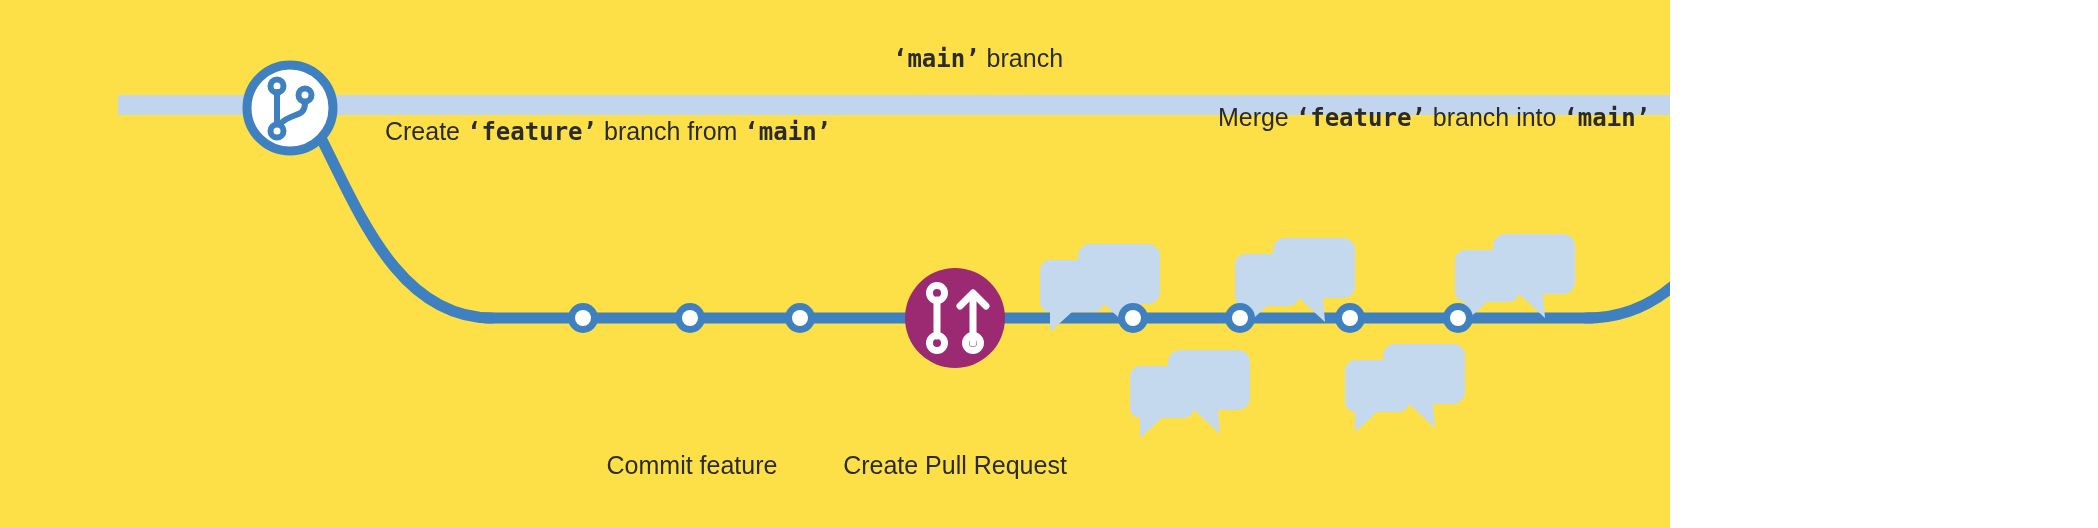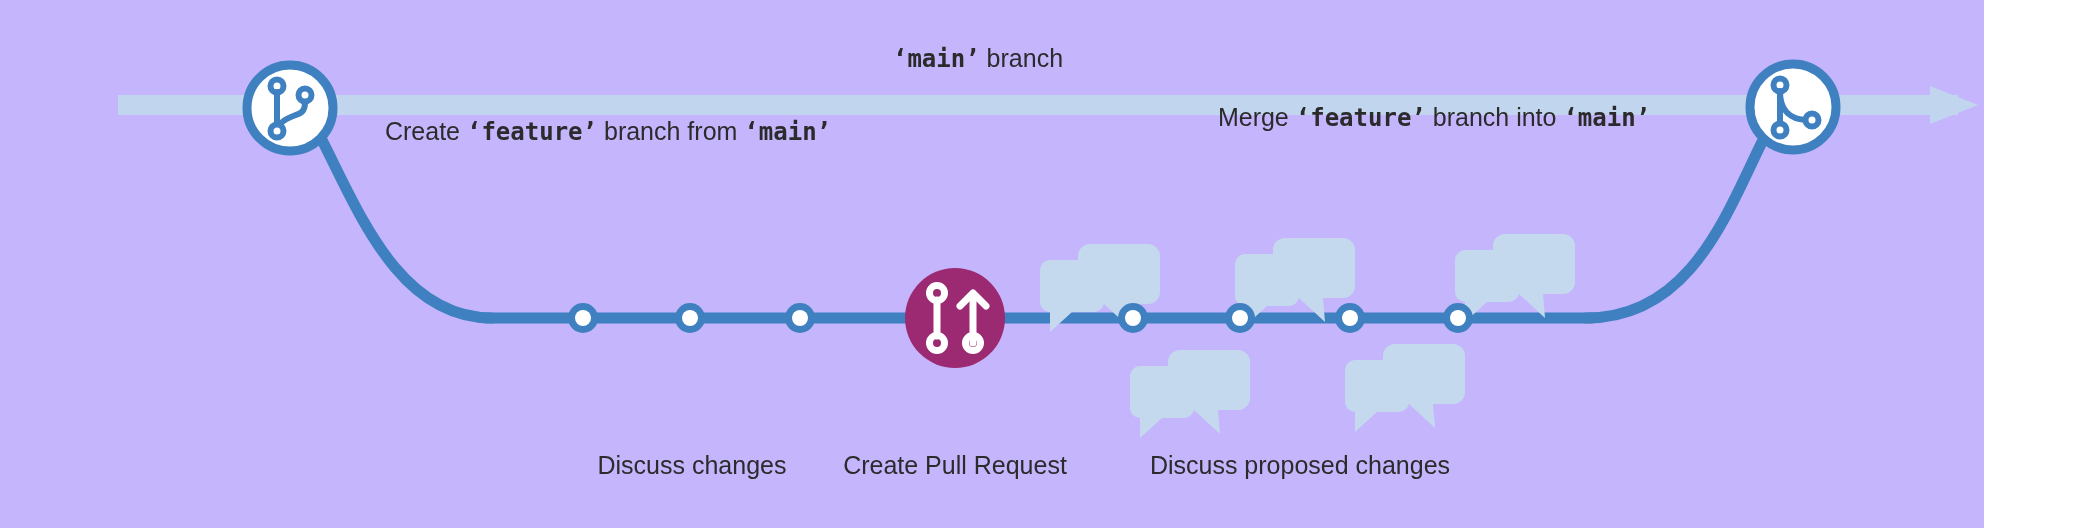--- a/index.html
+++ b/index.html
@@ -5,23 +5,23 @@
   html, body {
     margin: 0;
     padding: 0;
     background: #ffffff;
   }
   body {
     font-family: "Liberation Sans", sans-serif;
   }
   #canvas {
     position: relative;
-    width: 1984px;
+    width: 1670px;
     height: 528px;
-    background: #c4b5fd;
+    background: #fde047;
     overflow: hidden;
   }
   #canvas svg.layer {
     position: absolute;
     left: 0;
     top: 0;
     width: 2098px;
     height: 528px;
   }
   .lbl {
@@ -154,19 +154,18 @@
     <span class="mono-q">‘</span><span class="mono">main</span><span class="mono-q">’</span>
   </div>
 
   <div class="lbl lbl-caption-top" style="left:1434px; top:117px;text-align:right;">
     <span>Merge</span>
     <span class="mono-q">‘</span><span class="mono">feature</span><span class="mono-q">’</span>
     <span>branch into</span>
     <span class="mono-q">‘</span><span class="mono">main</span><span class="mono-q">’</span>
   </div>
 
-  <div class="lbl lbl-caption-bottom" style="left:692px; top:465px;">Discuss changes</div>
+  <div class="lbl lbl-caption-bottom" style="left:692px; top:465px;">Commit feature</div>
 
   <div class="lbl lbl-caption-bottom" style="left:955px; top:465px;">Create Pull Request</div>
 
-  <div class="lbl lbl-caption-bottom" style="left:1300px; top:465px;">Discuss proposed changes</div>
 
 </div>
 
 </body></html>

